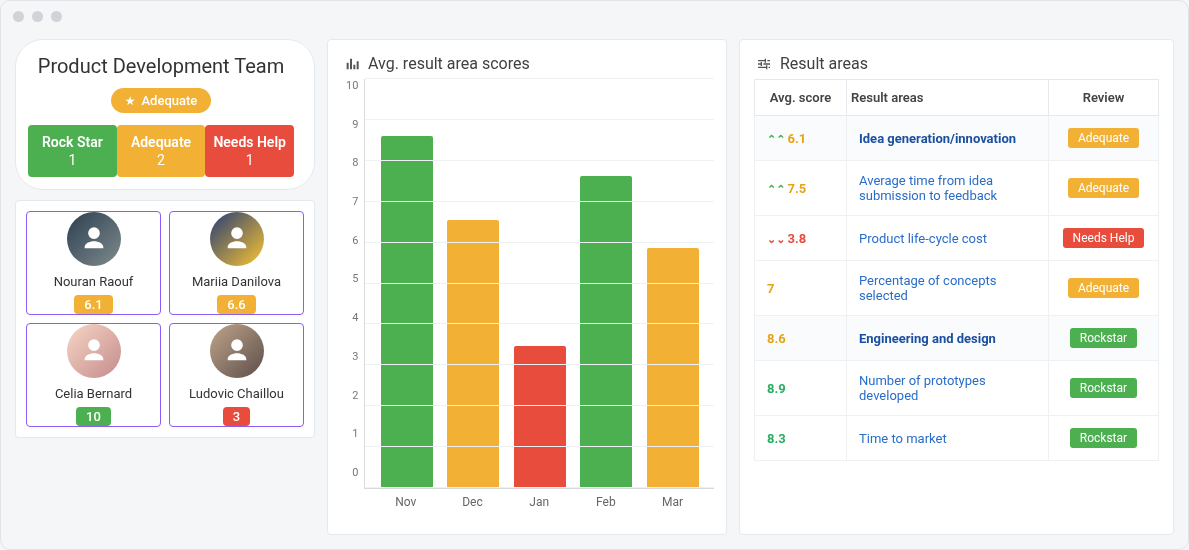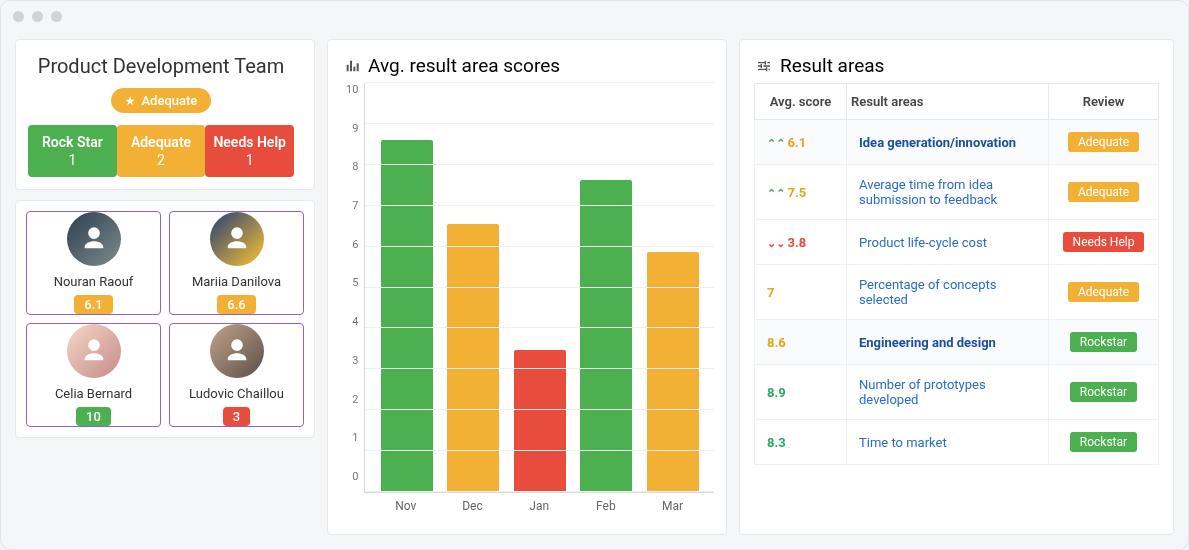--- a/index.html
+++ b/index.html
@@ -40,21 +40,21 @@
   .col-mid { width: 400px; }
   .col-right { flex: 1; }
 
   .card {
     background: #fff;
     border: 1px solid #e5e8ec;
     border-radius: 4px;
   }
 
   
-  .team-card { padding: 14px 20px 12px 12px; }
+  .team-card { padding: 14px 20px 12px 12px; border-radius: 28px; }
   .team-title {
     font-size: 20px; text-align: center; color: #333; font-weight: 400;
     margin-bottom: 10px;
   }
   .badge-row { display: flex; justify-content: center; margin-bottom: 12px; }
   .pill {
     display: inline-flex; align-items: center; gap: 6px;
     border-radius: 20px; padding: 5px 14px;
     color: #fff; font-size: 13px; font-weight: 500;
   }
@@ -89,21 +89,21 @@
   .avatar.v4 { background: linear-gradient(135deg,#bfa48a,#5d4e4a);}
   .person-name { font-size: 13px; color: #333; margin-bottom: 6px; white-space: nowrap;}
   .score-chip {
     display: inline-block; padding: 2px 10px; border-radius: 4px;
     color: #fff; font-size: 13px; font-weight: 500;
   }
 
   
   .panel-title {
     display: flex; align-items: center; gap: 8px;
-    font-size: 19px; color: #000000; padding: 14px 16px 6px 16px;
+    font-size: 16px; color: #404040; padding: 14px 16px 6px 16px;
   }
   .panel-body { padding: 0 12px 12px 12px; }
   .chart {
     position: relative; height: 430px; display: flex;
   }
   .y-axis {
     display: flex; flex-direction: column; justify-content: space-between;
     font-size: 11px; color: #777; text-align: right;
     padding: 0 6px 0 6px;
     height: 400px;

